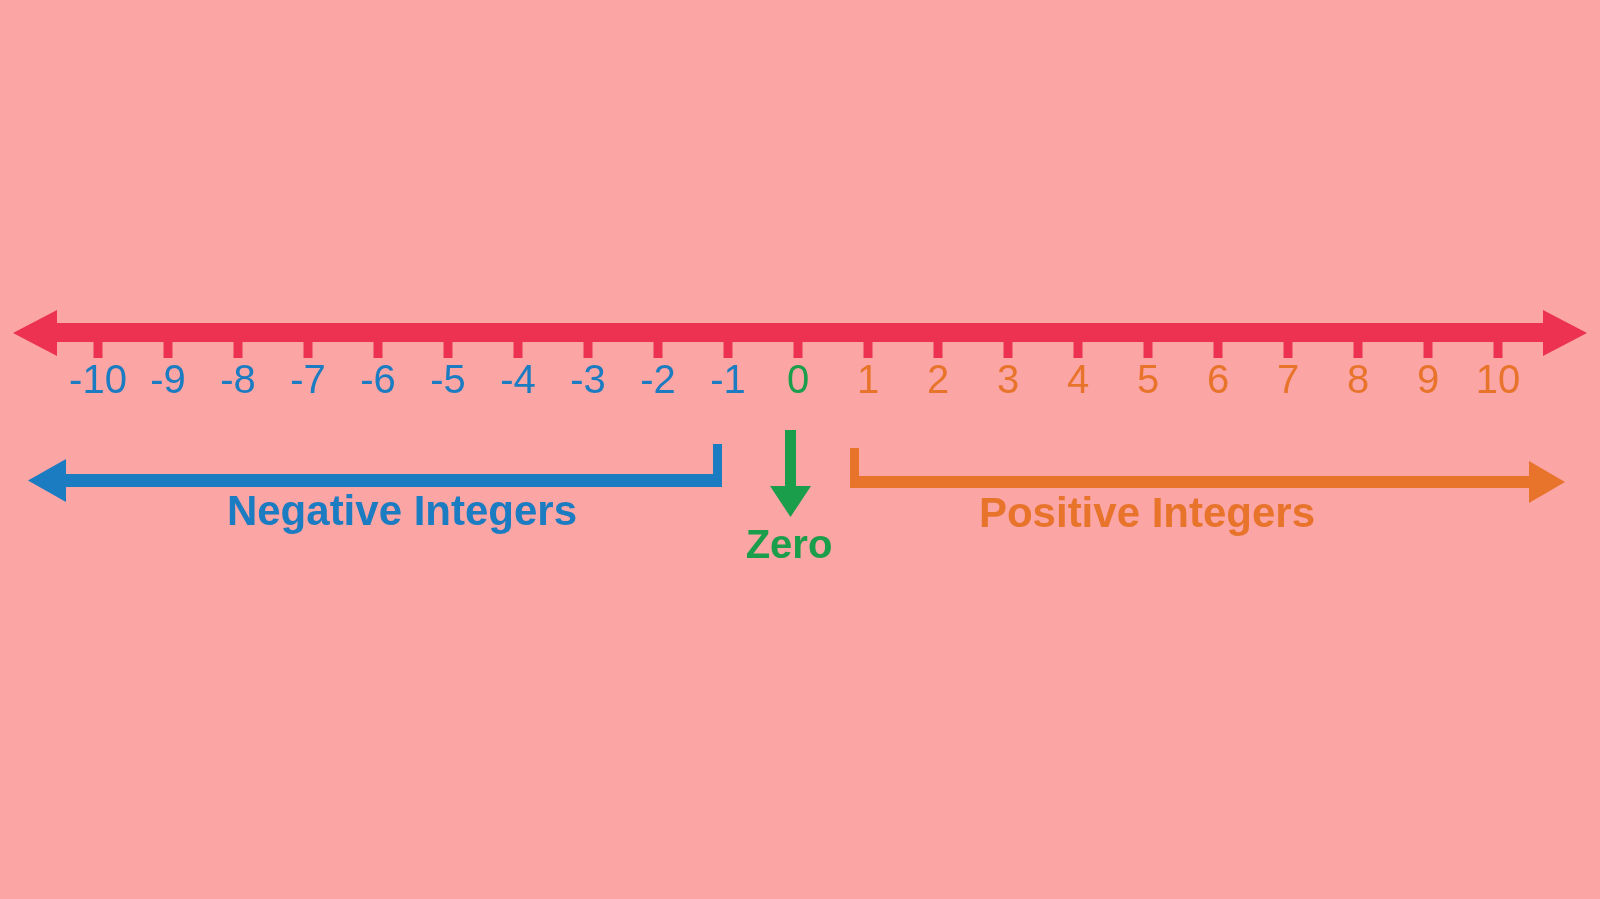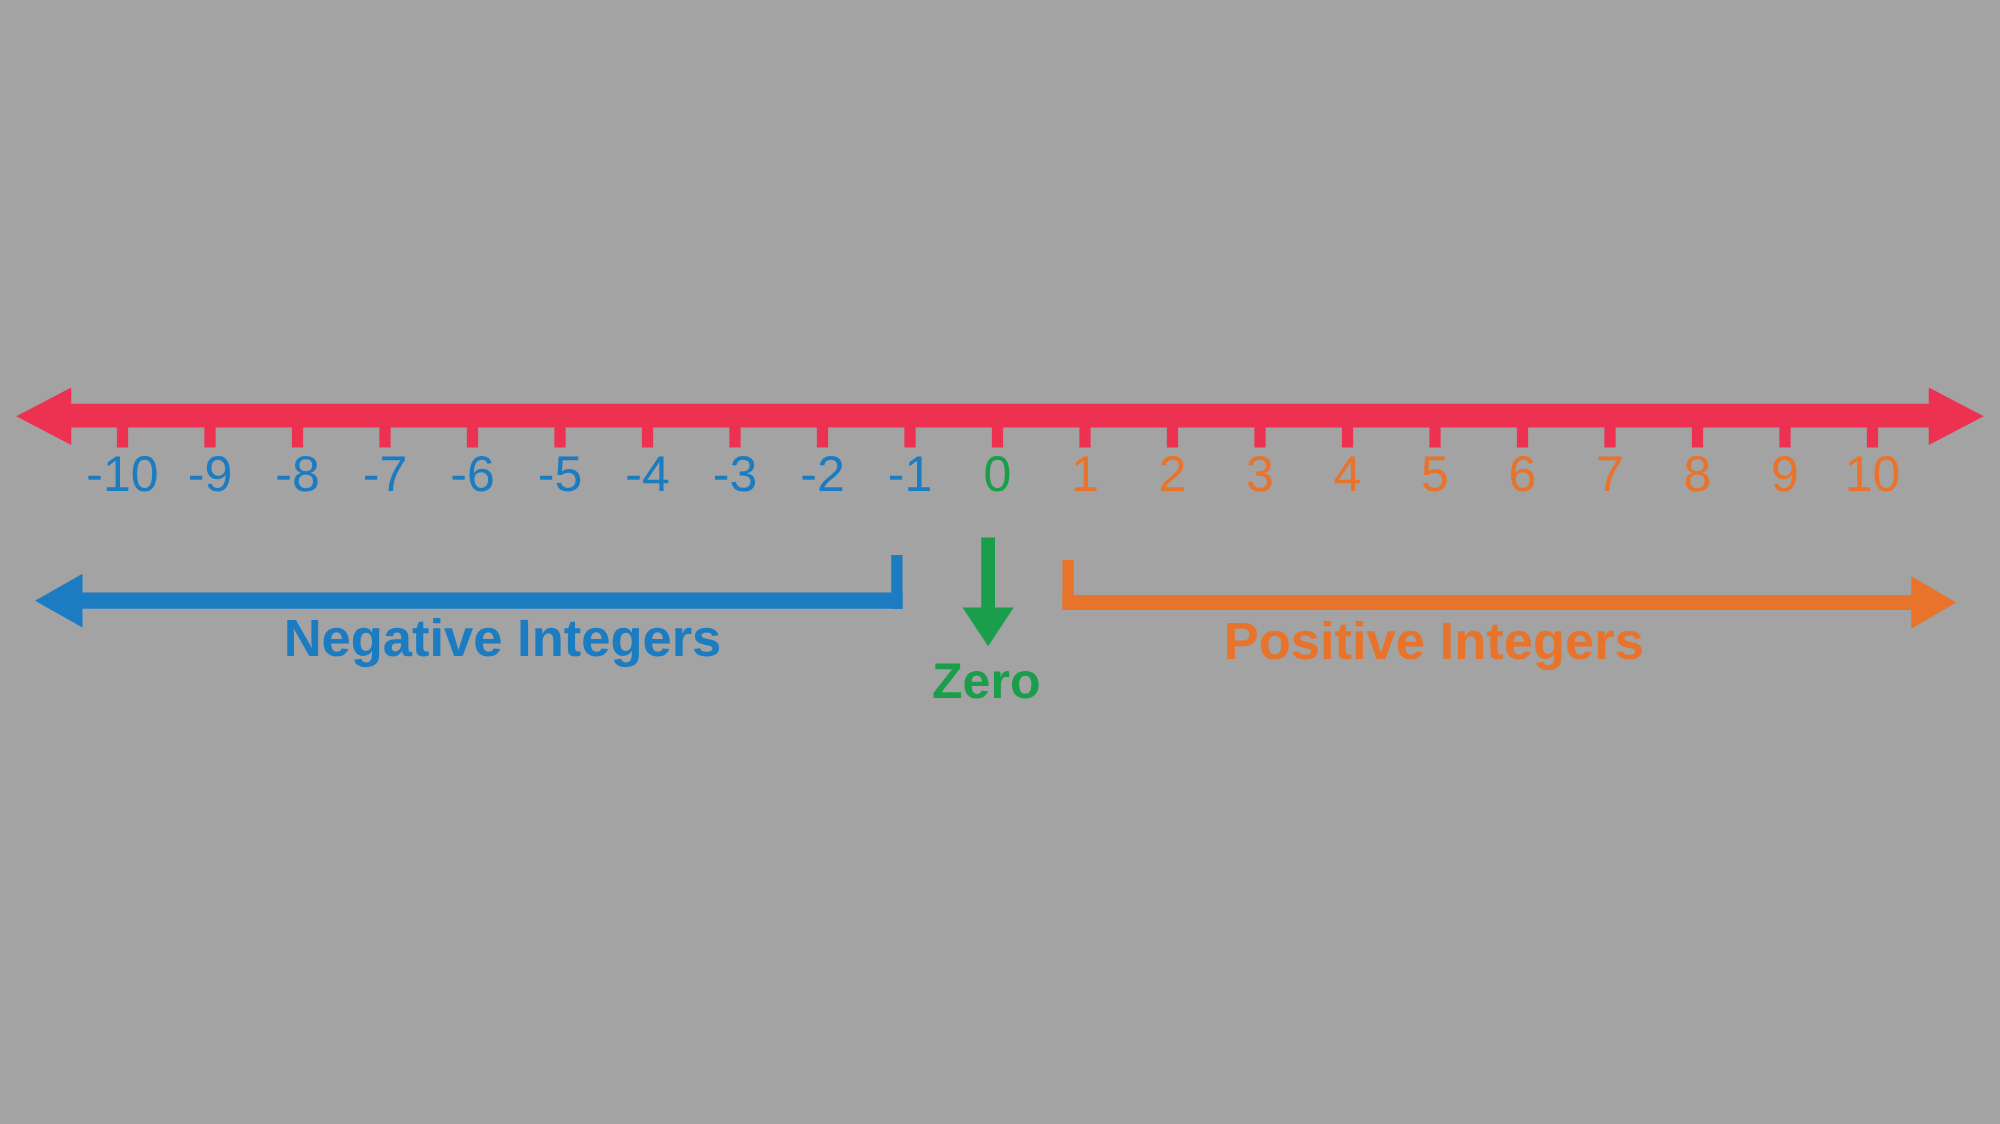--- a/index.html
+++ b/index.html
@@ -44,21 +44,21 @@
     font-family: "Liberation Sans", sans-serif;
     font-size: 40px;
     font-weight: bold;
     text-anchor: middle;
     dominant-baseline: alphabetic;
   }
 </style>
 </head>
 <body>
 
-<div id="stage" style="background: #a3a3a3;">
+<div id="stage" style="background: #fca5a5;">
   <svg id="figure-svg" viewBox="0 0 1600 899" xmlns="http://www.w3.org/2000/svg">
 
     <g>
 
       <rect id="axis-bar" x="52" y="323" width="1496" height="19" rx="1" fill="#ec3250"></rect>
 
       <polygon id="axis-arrow-left" points="13,333 57,310 57,356" fill="#ec3250"></polygon>
 
       <polygon id="axis-arrow-right" points="1587,333 1543,310 1543,356" fill="#ec3250"></polygon>
 

